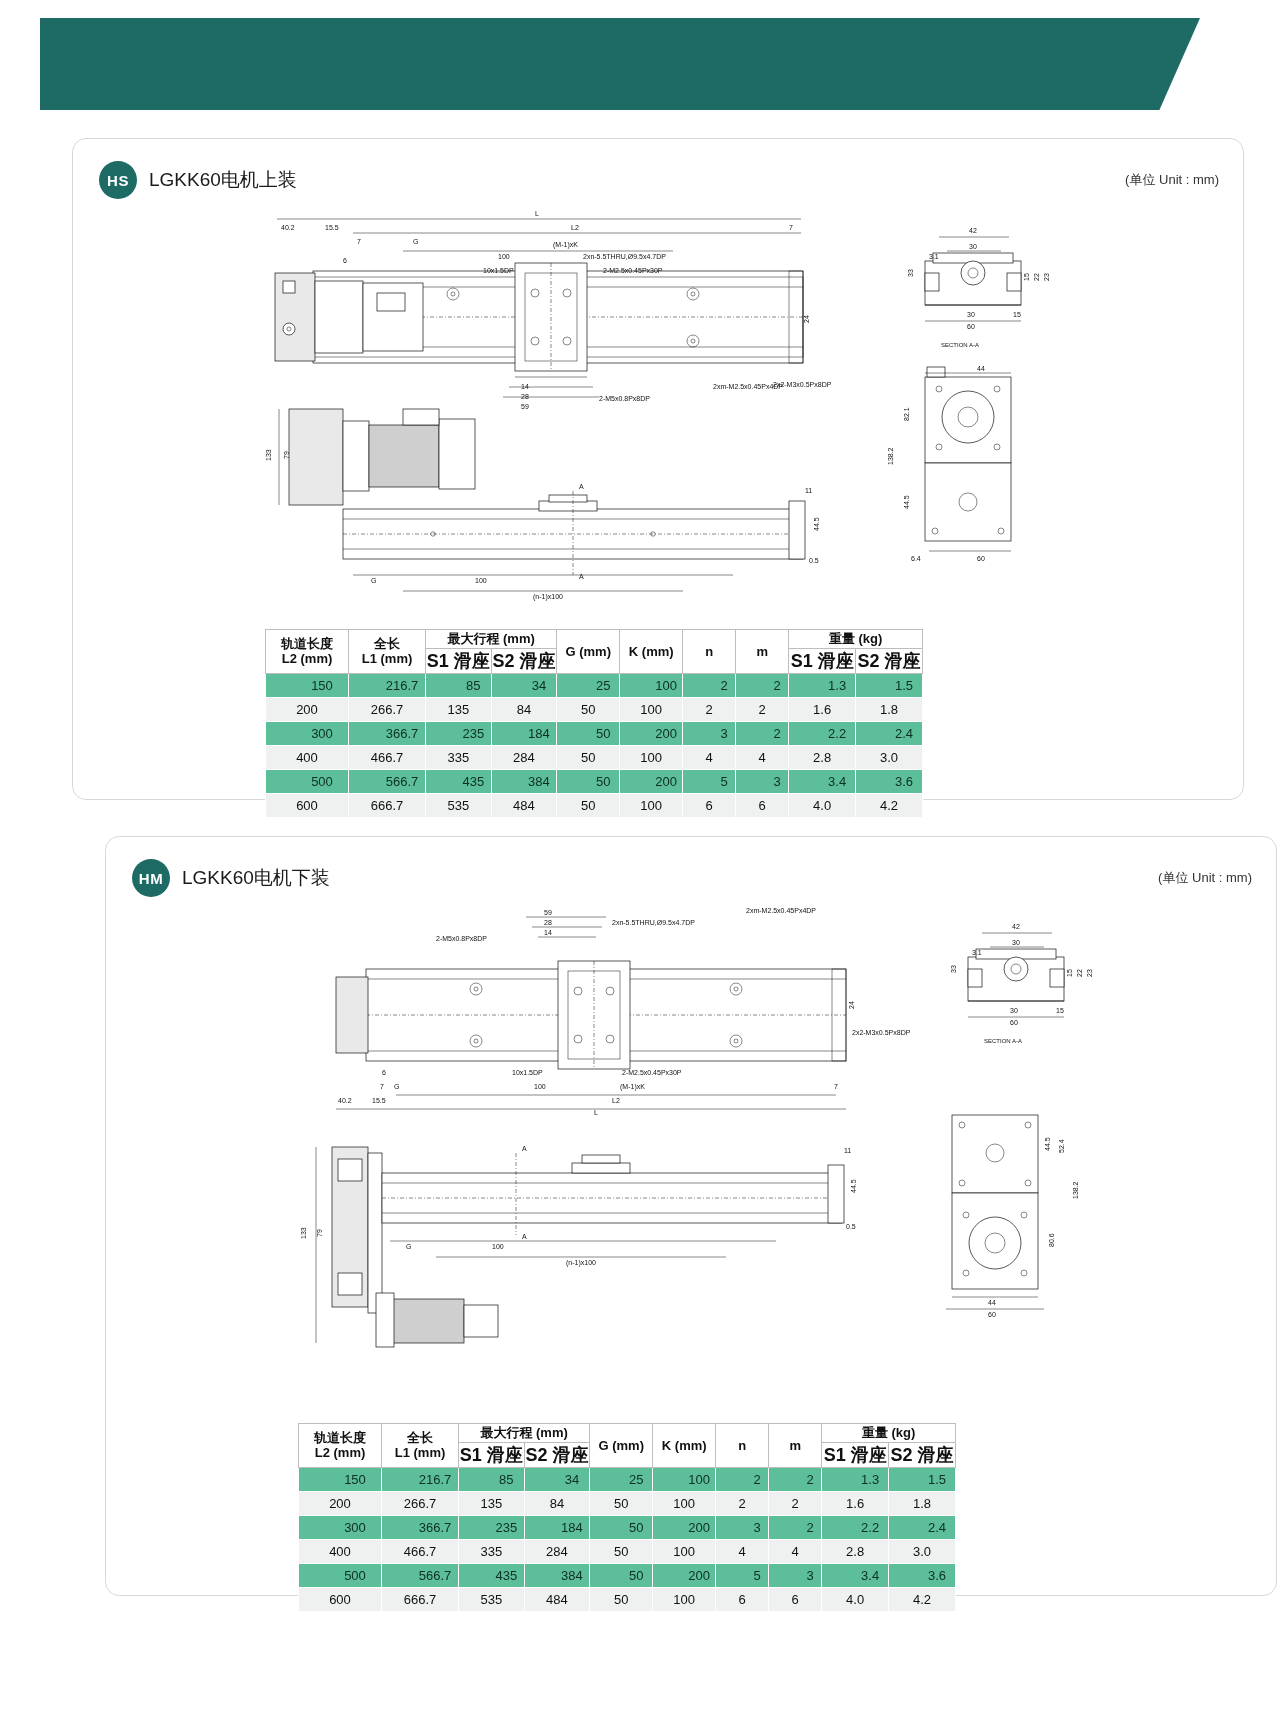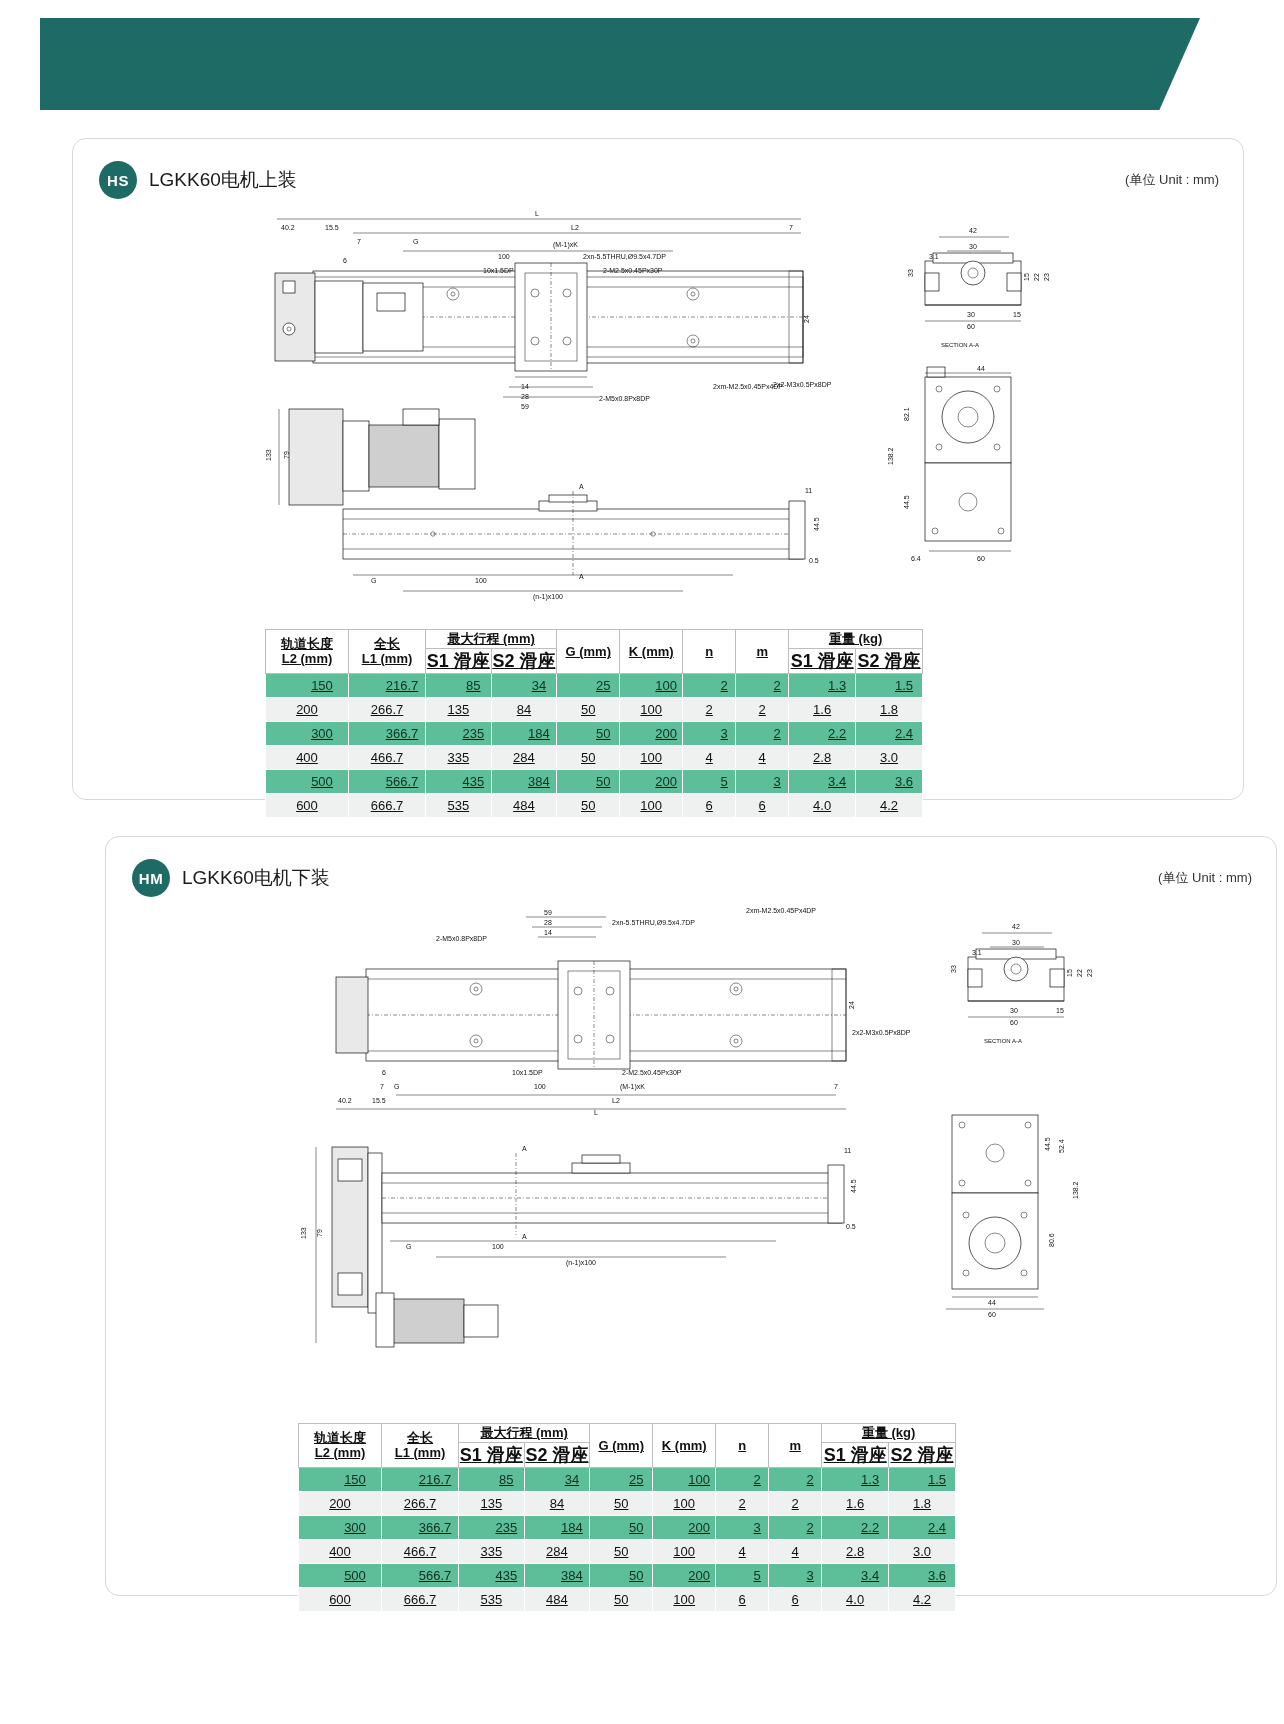--- a/index.html
+++ b/index.html
@@ -22,21 +22,21 @@
   .unit{position:absolute;right:24px;top:32px;font-size:13px;color:#333;}
 
   
   .drawing{position:absolute;left:0;right:0;}
   #dr-hs{top:62px;height:420px;}
   #dr-hm{top:62px;height:518px;}
   .dwg{position:absolute;}
   .dwg svg{display:block;}
 
   
-  table.spec{position:absolute;border-collapse:collapse;font-size:13px;color:#111;text-decoration:underline;}
+  table.spec{position:absolute;border-collapse:collapse;font-size:13px;color:#111;}
   table.spec th,table.spec td{border:1px solid #ffffff;text-align:center;padding:0;}
   table.spec thead th{background:#ffffff;border:1px solid #bdbdbd;font-weight:bold;}
   table.spec tbody tr.alt td{background:#5cbf9a;color:#0d2f27;padding-left:30px;}
   table.spec tbody tr.plain td{background:#eef1f0;color:#111;}
   table.spec tbody td{height:23px;border:1px solid #ffffff;}
   .th-main{font-size:13px;line-height:1.15;}
   .sub{font-size:18px;}
 
   .lbl{font-size:7px;fill:#111;font-family:"Liberation Sans",sans-serif;}
   .lbl-s{font-size:6px;fill:#111;}

